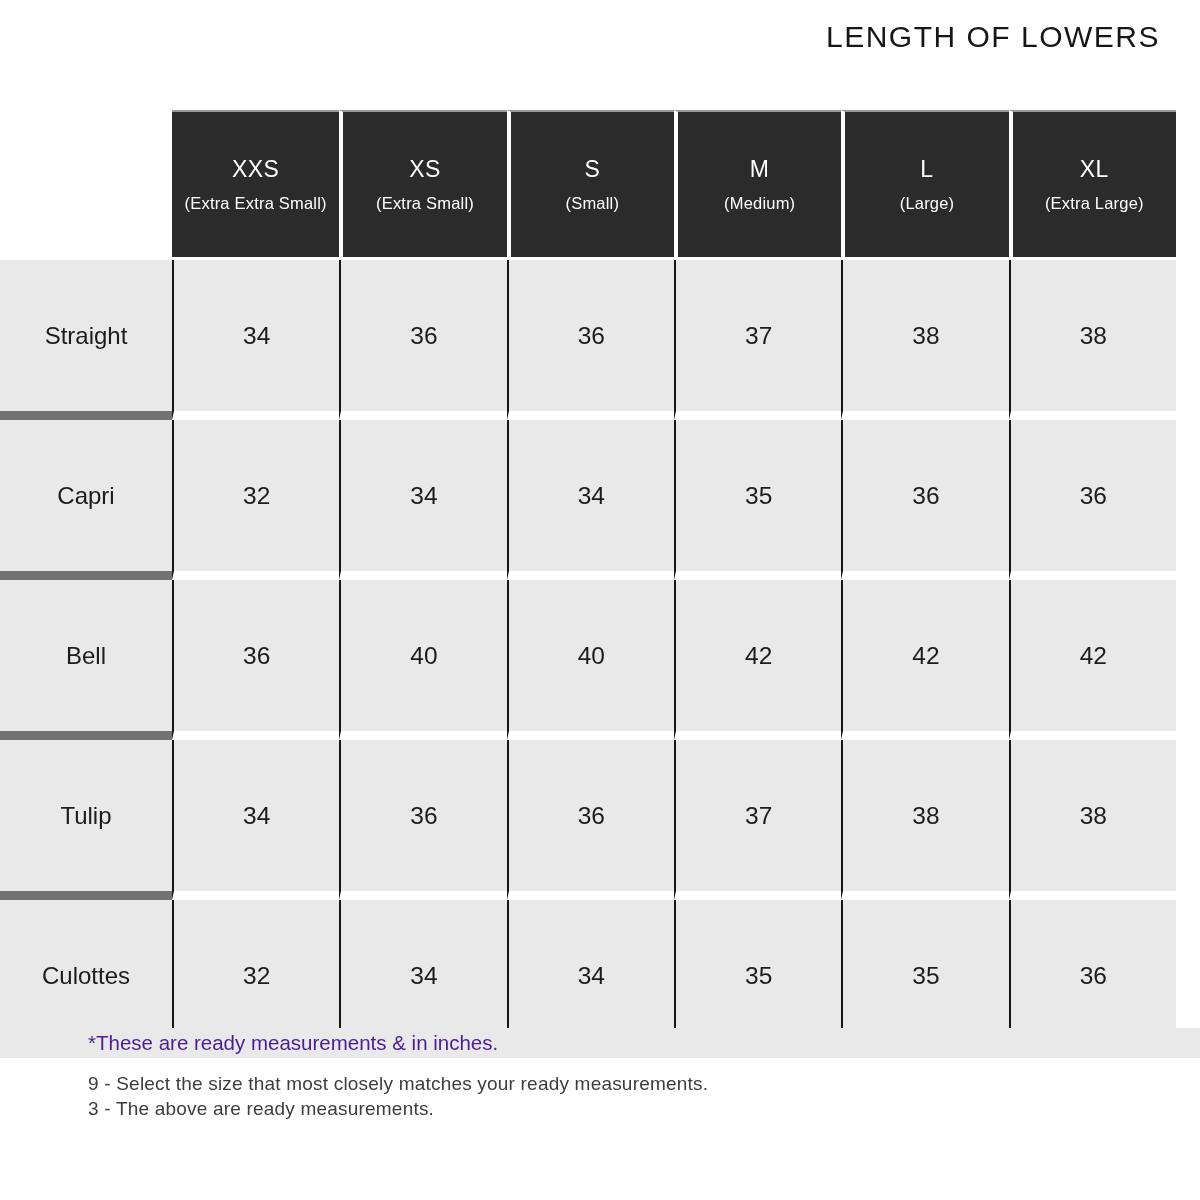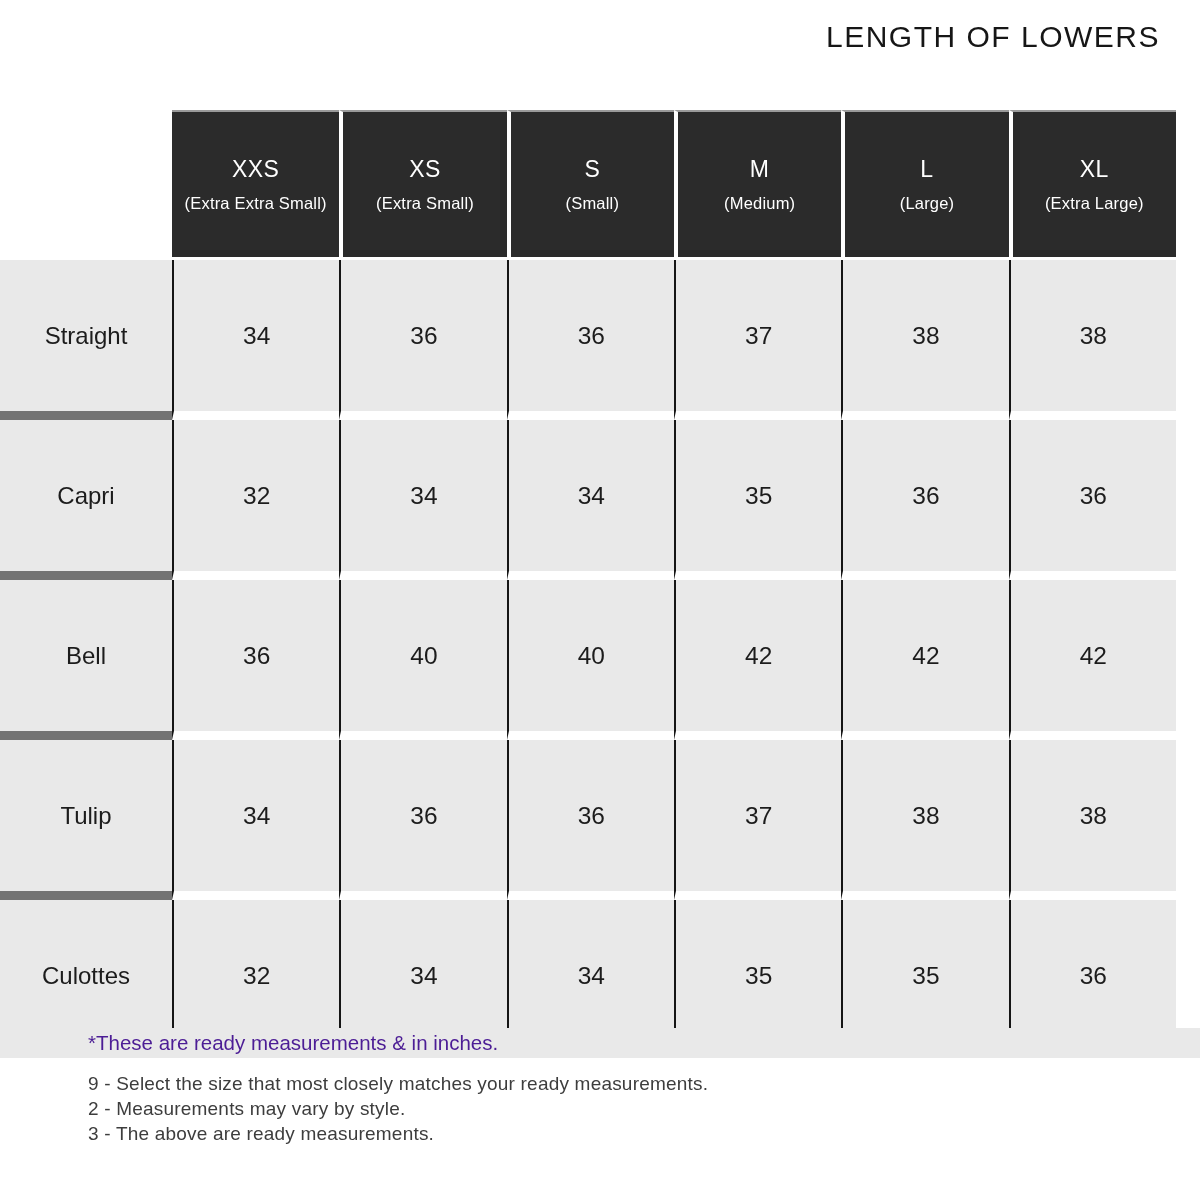--- a/index.html
+++ b/index.html
@@ -169,15 +169,14 @@
   </div>
 
 </div>
 
 <div class="footnote-bar">
   <span>*These are ready measurements &amp; in inches.</span>
 </div>
 
 <div class="notes">
   <div>9 - Select the size that most closely matches your ready measurements.</div>
-  <div>2 - Measurements may vary by style.</div>
   <div>3 - The above are ready measurements.</div>
 </div>
 
 </body></html>

